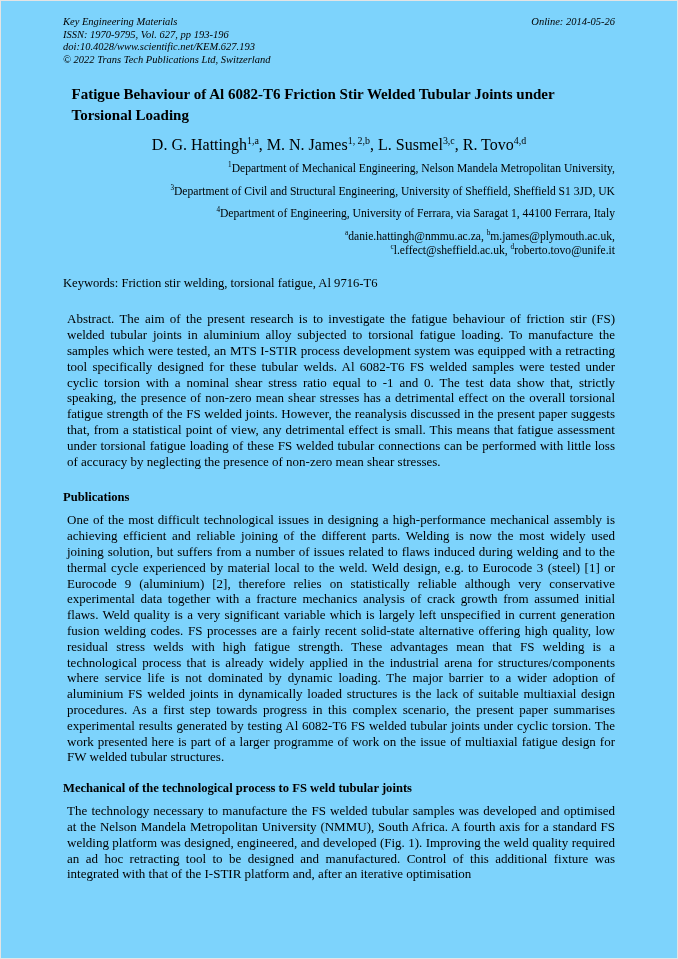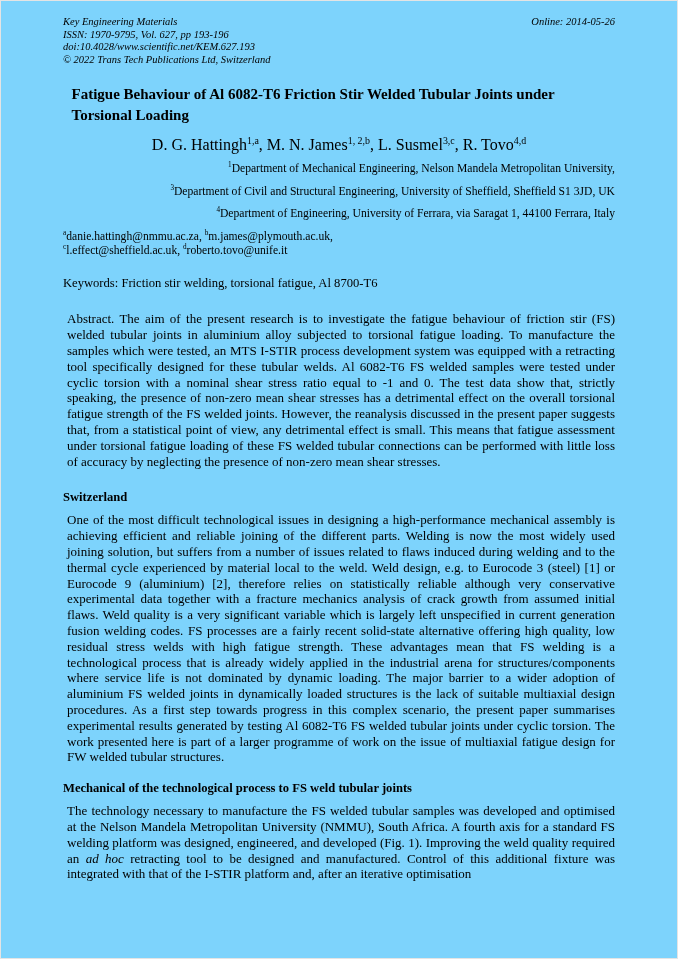--- a/index.html
+++ b/index.html
@@ -48,21 +48,21 @@
   .affiliation {
     text-align: right;
     font-size: 11.6px;
     line-height: 14.4px;
     margin-top: 8px;
   }
   .affiliation .aff-line2 {
     display: block;
   }
   .emails {
-    text-align: left;
+    text-align: right;
     font-size: 11.6px;
     line-height: 14.4px;
     margin-top: 8px;
   }
   .email-line { display: block; }
   .keywords {
     font-size: 12.6px;
     line-height: 16px;
     margin: 17px 0 0 0;
   }
@@ -74,21 +74,21 @@
   }
   .section-heading {
     font-size: 12.6px;
     font-weight: bold;
     margin: 21px 0 0 0;
   }
   .section-par {
     margin-top: 7px;
   }
   .bold { font-weight: normal; }
-  .italic { font-style: italic; }
+  .italic { }
 </style>
 </head>
 <body>
 
 <div class="page">
 
   <div class="header">
     <div class="header-left">
       <div>Key Engineering Materials</div>
       <div>ISSN: 1970-9795, Vol. 627, pp 193-196</div>
@@ -116,28 +116,28 @@
   <div class="affiliation">
     <sup>4</sup><span>Department of Engineering, University of Ferrara, via Saragat 1, 44100 Ferrara, Italy</span>
   </div>
 
   <div class="emails">
     <span class="email-line"><sup>a</sup><span>danie.hattingh@nmmu.ac.za, </span><sup>b</sup><span>m.james@plymouth.ac.uk,</span></span>
     <span class="email-line"><sup>c</sup><span>l.effect@sheffield.ac.uk, </span><sup>d</sup><span>roberto.tovo@unife.it</span></span>
   </div>
 
   <p class="keywords">
-    <span class="bold">Keywords:</span><span> Friction stir welding, torsional fatigue, Al 8700-T6</span>
+    <span class="bold">Keywords:</span><span> Friction stir welding, torsional fatigue, Al 9716-T6</span>
   </p>
 
   <p class="body-par" style="margin-top:20px;">
     <span class="bold">Abstract.</span><span> The aim of the present research is to investigate the fatigue behaviour of friction stir (FS) welded tubular joints in aluminium alloy subjected to torsional fatigue loading. To manufacture the samples which were tested, an MTS I-STIR process development system was equipped with a retracting tool specifically designed for these tubular welds. Al 6082-T6 FS welded samples were tested under cyclic torsion with a nominal shear stress ratio equal to -1 and 0. The test data show that, strictly speaking, the presence of non-zero mean shear stresses has a detrimental effect on the overall torsional fatigue strength of the FS welded joints. However, the reanalysis discussed in the present paper suggests that, from a statistical point of view, any detrimental effect is small. This means that fatigue assessment under torsional fatigue loading of these FS welded tubular connections can be performed with little loss of accuracy by neglecting the presence of non-zero mean shear stresses.</span>
   </p>
 
-  <p class="section-heading">Switzerland</p>
+  <p class="section-heading">Publications</p>
 
   <p class="body-par section-par">One of the most difficult technological issues in designing a high-performance mechanical assembly is achieving efficient and reliable joining of the different parts. Welding is now the most widely used joining solution, but suffers from a number of issues related to flaws induced during welding and to the thermal cycle experienced by material local to the weld. Weld design, e.g. to Eurocode 3 (steel) [1] or Eurocode 9 (aluminium) [2], therefore relies on statistically reliable although very conservative experimental data together with a fracture mechanics analysis of crack growth from assumed initial flaws. Weld quality is a very significant variable which is largely left unspecified in current generation fusion welding codes. FS processes are a fairly recent solid-state alternative offering high quality, low residual stress welds with high fatigue strength. These advantages mean that FS welding is a technological process that is already widely applied in the industrial arena for structures/components where service life is not dominated by dynamic loading. The major barrier to a wider adoption of aluminium FS welded joints in dynamically loaded structures is the lack of suitable multiaxial design procedures. As a first step towards progress in this complex scenario, the present paper summarises experimental results generated by testing Al 6082-T6 FS welded tubular joints under cyclic torsion. The work presented here is part of a larger programme of work on the issue of multiaxial fatigue design for FW welded tubular structures.</p>
 
   <p class="section-heading" style="margin-top:16px;">Mechanical of the technological process to FS weld tubular joints</p>
 
   <p class="body-par section-par">
     <span>The technology necessary to manufacture the FS welded tubular samples was developed and optimised at the Nelson Mandela Metropolitan University (NMMU), South Africa. A fourth axis for a standard FS welding platform was designed, engineered, and developed (Fig. 1). Improving the weld quality required an </span><span class="italic">ad hoc</span><span> retracting tool to be designed and manufactured. Control of this additional fixture was integrated with that of the I-STIR platform and, after an iterative optimisation</span>
   </p>
 
 </div>

